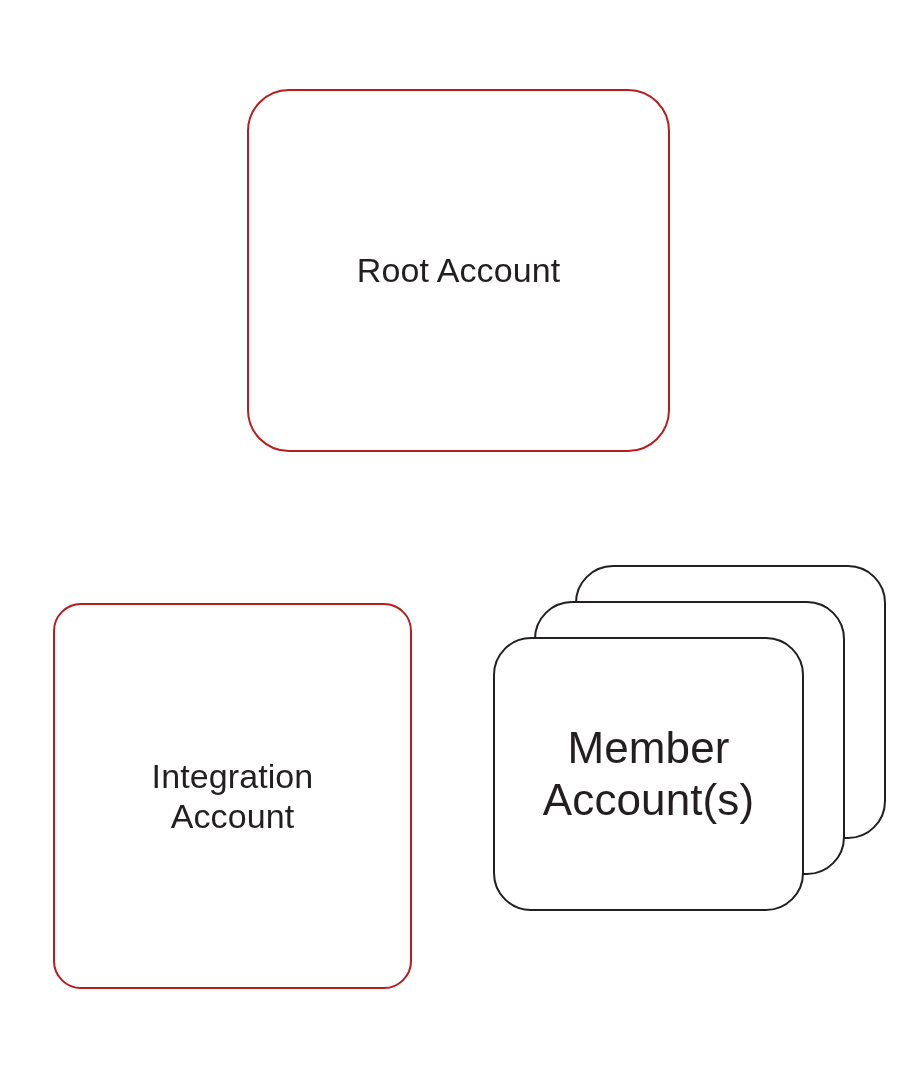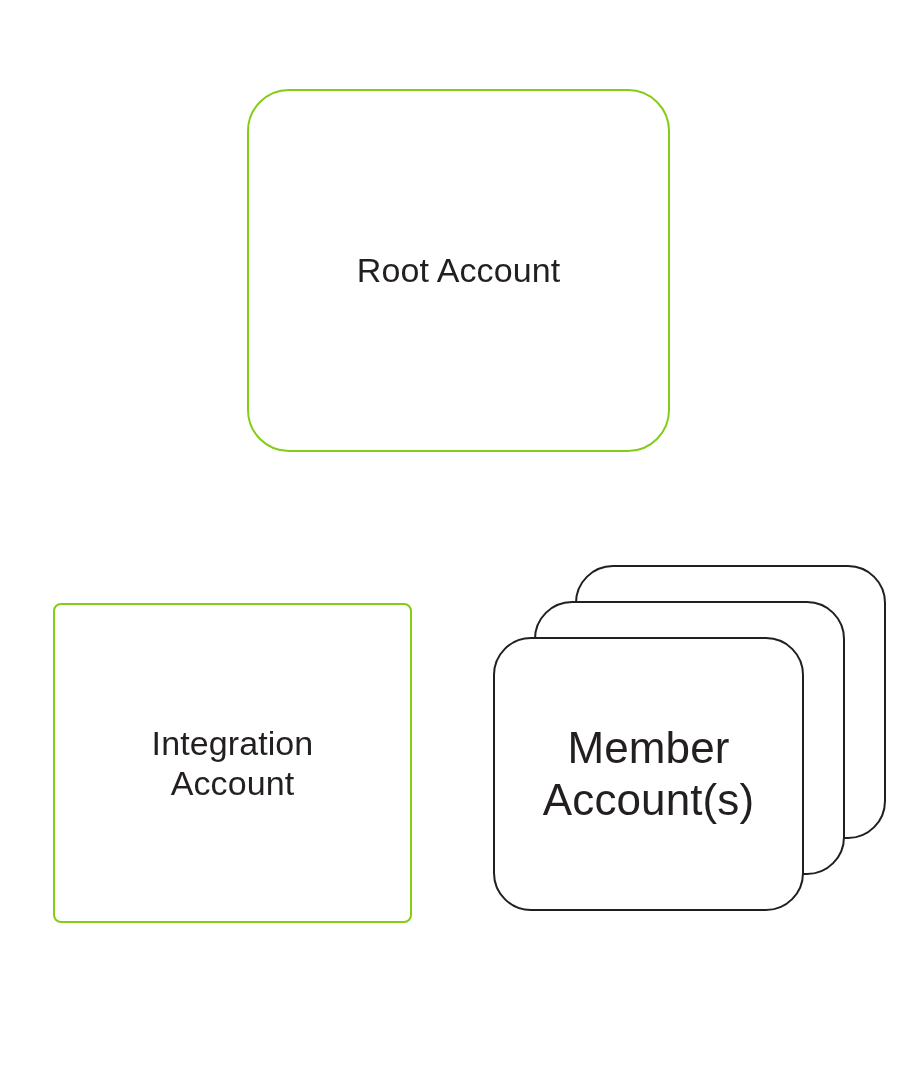--- a/index.html
+++ b/index.html
@@ -14,21 +14,21 @@
     position: relative;
     width: 915px;
     height: 1092px;
     background: #ffffff;
     overflow: hidden;
   }
   .node {
     position: absolute;
     box-sizing: border-box;
     background: #ffffff;
-    border: 2px solid #84cc16;
+    border: 2px solid #b91c1c;
     display: flex;
     align-items: center;
     justify-content: center;
     text-align: center;
   }
   .node-label {
     color: #231f20;
     line-height: 1.18;
     letter-spacing: 0.1px;
     white-space: pre-line;
@@ -45,22 +45,22 @@
   }
   #root-account .node-label {
     font-size: 34px;
   }
 
   
   #integration-account {
     left: 53px;
     top: 603px;
     width: 359px;
-    height: 320px;
-    border-radius: 8px;
+    height: 386px;
+    border-radius: 28px;
   }
   #integration-account .node-label {
     font-size: 34px;
   }
 
   
   #member-account-stack {
     position: absolute;
     left: 481px;
     top: 565px;

